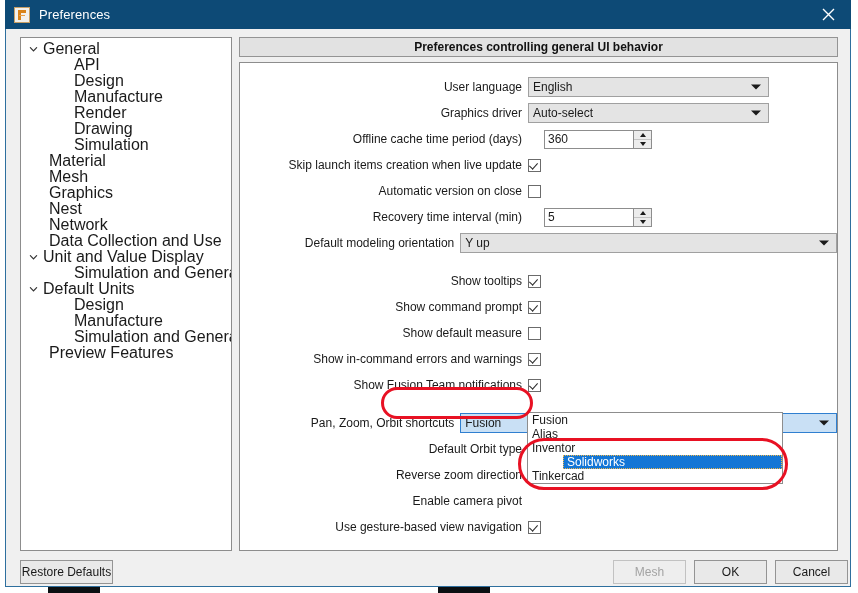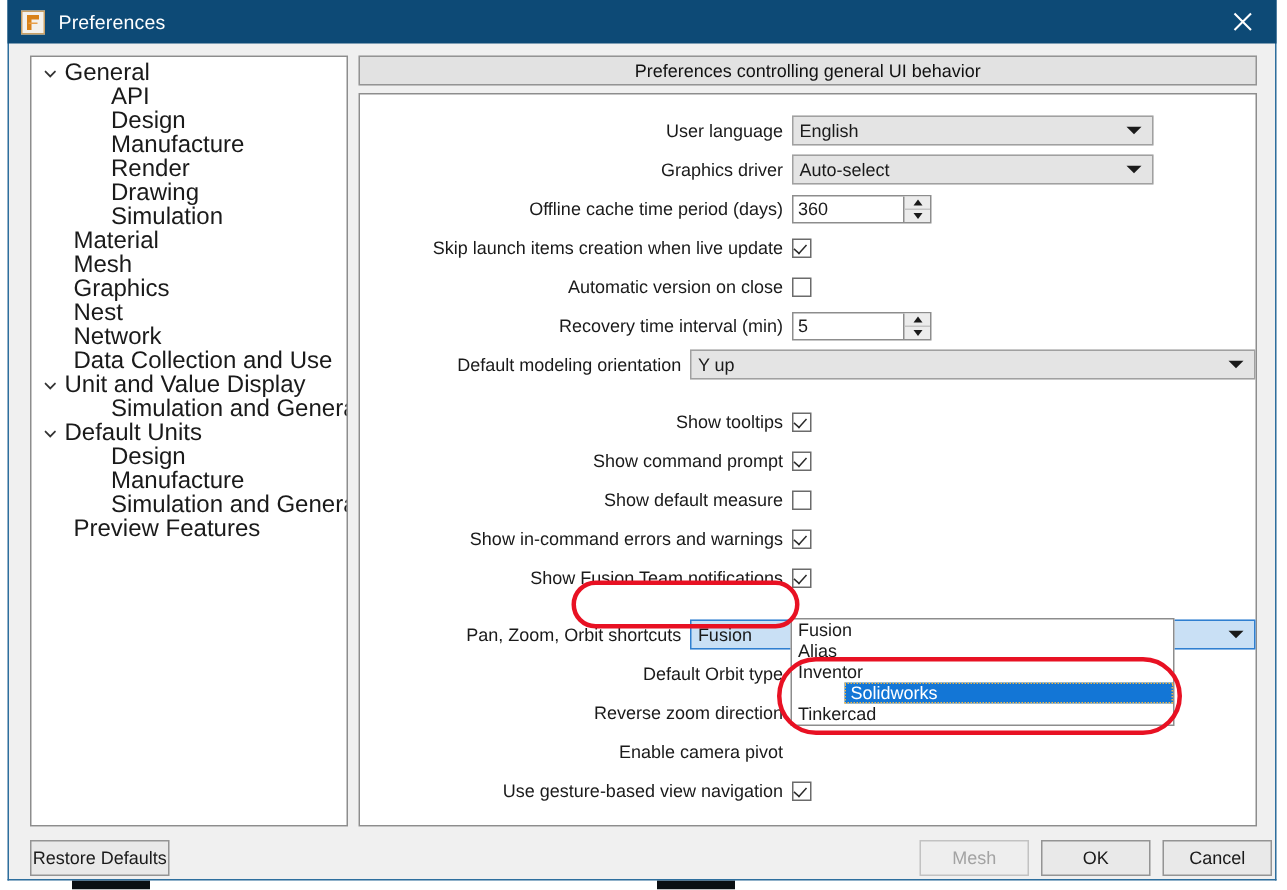--- a/index.html
+++ b/index.html
@@ -141,21 +141,21 @@
     position: absolute;
     left: 233px; top: 8px;
     width: 599px;
     height: 20px;
     background: #e2e2e2;
     border: 1px solid #949494;
     box-sizing: border-box;
     display: flex;
     align-items: center;
     justify-content: center;
-    font-weight: normal;
+    font-weight: bold;
     font-size: 12px;
     color: #111;
   }
   #content-panel {
     position: absolute;
     left: 233px; top: 33px;
     width: 599px;
     height: 489px;
     background: #ffffff;
     border: 1px solid #8d8d8d;
@@ -204,28 +204,29 @@
   }
   .combo.w240 { width: 241px; }
   .combo.w494 { width: 494px; }
   .combo.focused {
     background: #c9e0f5;
     border: 1px solid #2f7fd0;
   }
 
   
   .spin {
-    width: 93px;
+    width: 108px;
     height: 19px;
     border: 1px solid #8d8d8d;
     background: #ffffff;
     box-sizing: border-box;
     display: flex;
     align-items: stretch;
     font-size: 12px;
+    margin-left: 16px;
   }
   .spin .val {
     flex: 1;
     display: flex;
     align-items: center;
     padding-left: 3px;
     color: #1a1a1a;
   }
   .spin .btns {
     width: 17px;

